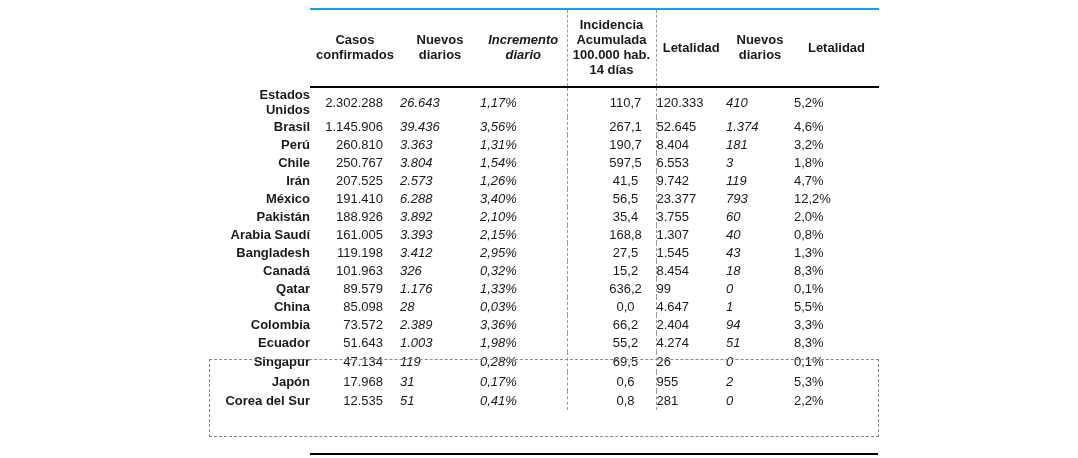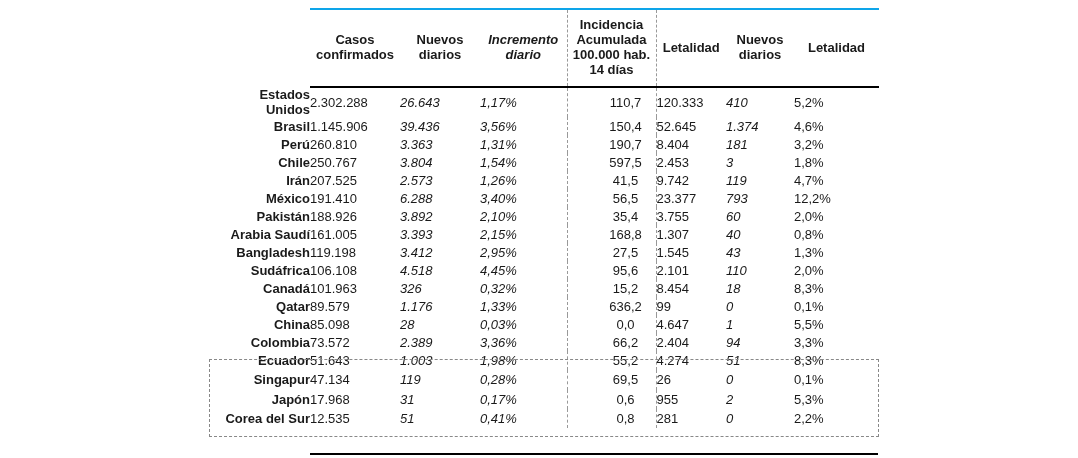--- a/index.html
+++ b/index.html
@@ -37,21 +37,21 @@
     line-height: 1.15;
     border-top: 2px solid #0ea5e9;
     border-bottom: 2px solid #000000;
   }
   th.col-country { border-top: none; border-bottom: none; }
   .col-country {
     text-align: right;
     padding-left: 4px;
     font-weight: bold;
   }
-  td.col-casos { padding-right: 17px; }
+  td.col-casos { text-align: right; padding-right: 17px; }
   td.col-nuevos1, td.col-incremento, td.col-nuevos2 { font-style: italic; text-align: left; }
   th.col-incremento { font-style: italic; margin-top: 16px; }
   td.col-incremento { padding-right: 6px; }
   .col-incidencia {
     border-left: 1px dashed #999999;
     border-right: 1px dashed #999999;
   }
   td.col-incidencia { text-align: center; padding-right: 12px; padding-left: 40px; }
   td.col-fallecidos, td.col-letalidad { text-align: left; }
   .rule {
@@ -114,42 +114,42 @@
           <td class="col-incidencia">110,7</td>
           <td class="col-fallecidos">120.333</td>
           <td class="col-nuevos2">410</td>
           <td class="col-letalidad">5,2%</td>
         </tr>
         <tr>
           <td class="col-country">Brasil</td>
           <td class="col-casos">1.145.906</td>
           <td class="col-nuevos1">39.436</td>
           <td class="col-incremento">3,56%</td>
-          <td class="col-incidencia">150,4</td>
+          <td class="col-incidencia">267,1</td>
           <td class="col-fallecidos">52.645</td>
           <td class="col-nuevos2">1.374</td>
           <td class="col-letalidad">4,6%</td>
         </tr>
         <tr>
           <td class="col-country">Perú</td>
           <td class="col-casos">260.810</td>
           <td class="col-nuevos1">3.363</td>
           <td class="col-incremento">1,31%</td>
           <td class="col-incidencia">190,7</td>
           <td class="col-fallecidos">8.404</td>
           <td class="col-nuevos2">181</td>
           <td class="col-letalidad">3,2%</td>
         </tr>
         <tr>
           <td class="col-country">Chile</td>
           <td class="col-casos">250.767</td>
           <td class="col-nuevos1">3.804</td>
           <td class="col-incremento">1,54%</td>
           <td class="col-incidencia">597,5</td>
-          <td class="col-fallecidos">2.453</td>
+          <td class="col-fallecidos">6.553</td>
           <td class="col-nuevos2">3</td>
           <td class="col-letalidad">1,8%</td>
         </tr>
         <tr>
           <td class="col-country">Irán</td>
           <td class="col-casos">207.525</td>
           <td class="col-nuevos1">2.573</td>
           <td class="col-incremento">1,26%</td>
           <td class="col-incidencia">41,5</td>
           <td class="col-fallecidos">9.742</td>
@@ -190,30 +190,20 @@
           <td class="col-country">Bangladesh</td>
           <td class="col-casos">119.198</td>
           <td class="col-nuevos1">3.412</td>
           <td class="col-incremento">2,95%</td>
           <td class="col-incidencia">27,5</td>
           <td class="col-fallecidos">1.545</td>
           <td class="col-nuevos2">43</td>
           <td class="col-letalidad">1,3%</td>
         </tr>
         <tr>
-          <td class="col-country">Sudáfrica</td>
-          <td class="col-casos">106.108</td>
-          <td class="col-nuevos1">4.518</td>
-          <td class="col-incremento">4,45%</td>
-          <td class="col-incidencia">95,6</td>
-          <td class="col-fallecidos">2.101</td>
-          <td class="col-nuevos2">110</td>
-          <td class="col-letalidad">2,0%</td>
-        </tr>
-        <tr>
           <td class="col-country">Canadá</td>
           <td class="col-casos">101.963</td>
           <td class="col-nuevos1">326</td>
           <td class="col-incremento">0,32%</td>
           <td class="col-incidencia">15,2</td>
           <td class="col-fallecidos">8.454</td>
           <td class="col-nuevos2">18</td>
           <td class="col-letalidad">8,3%</td>
         </tr>
         <tr>

